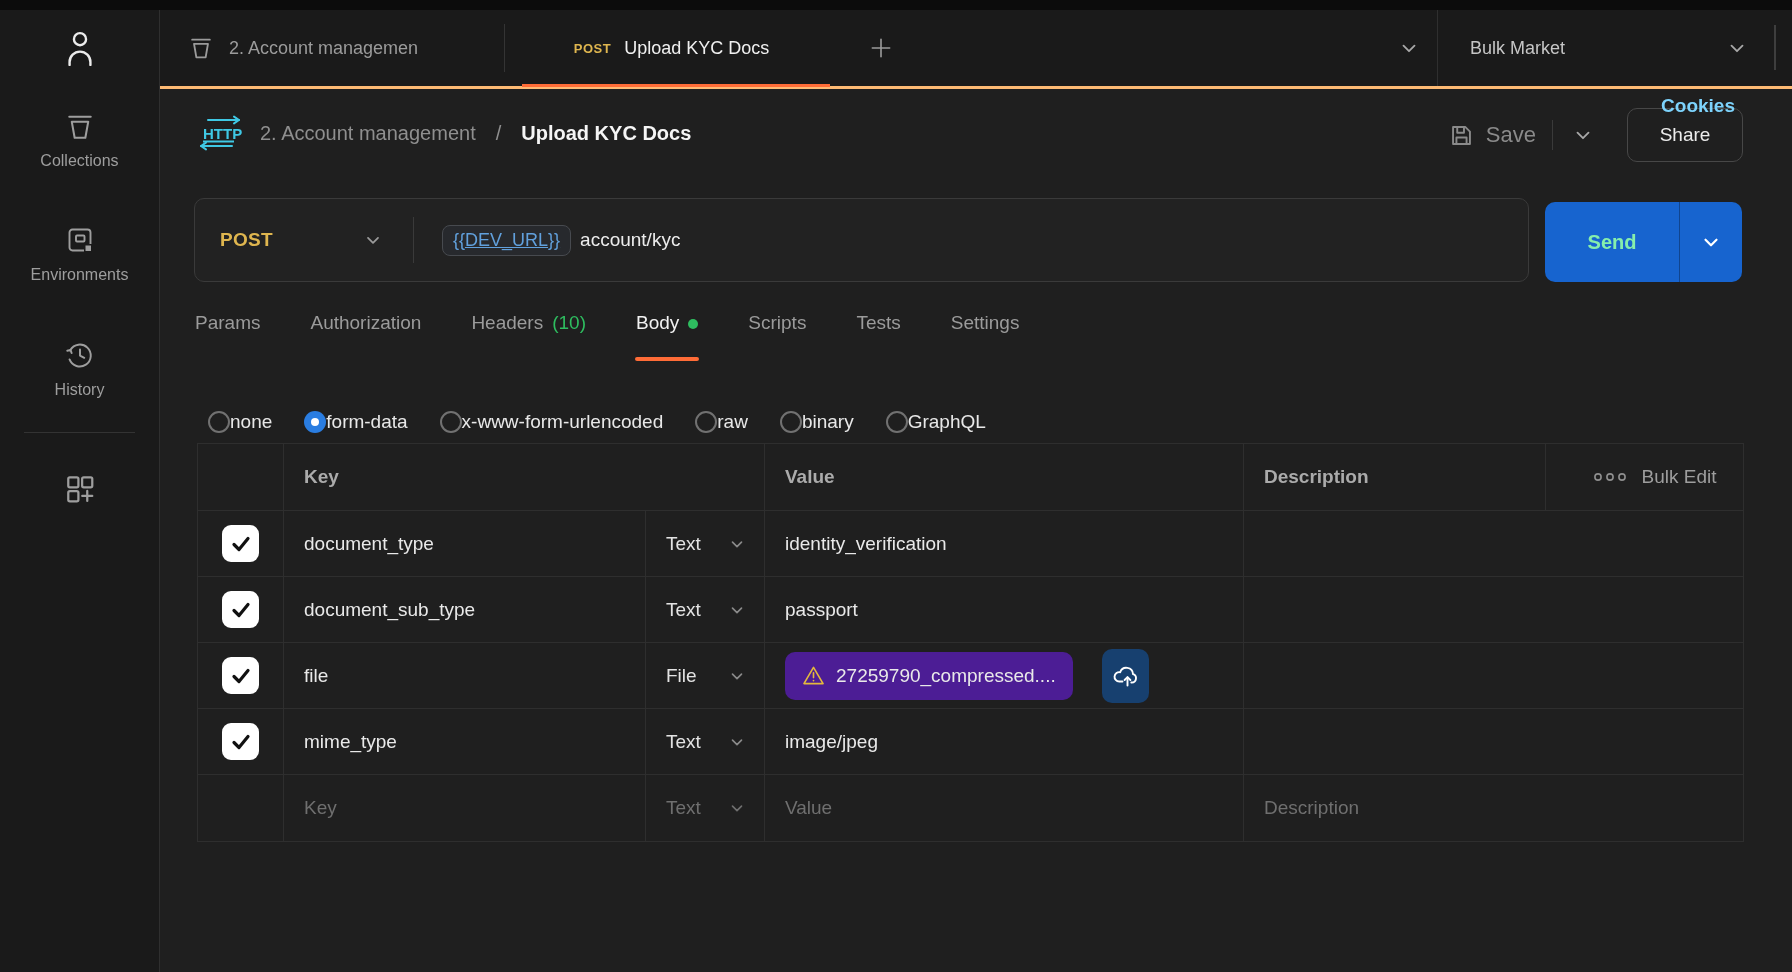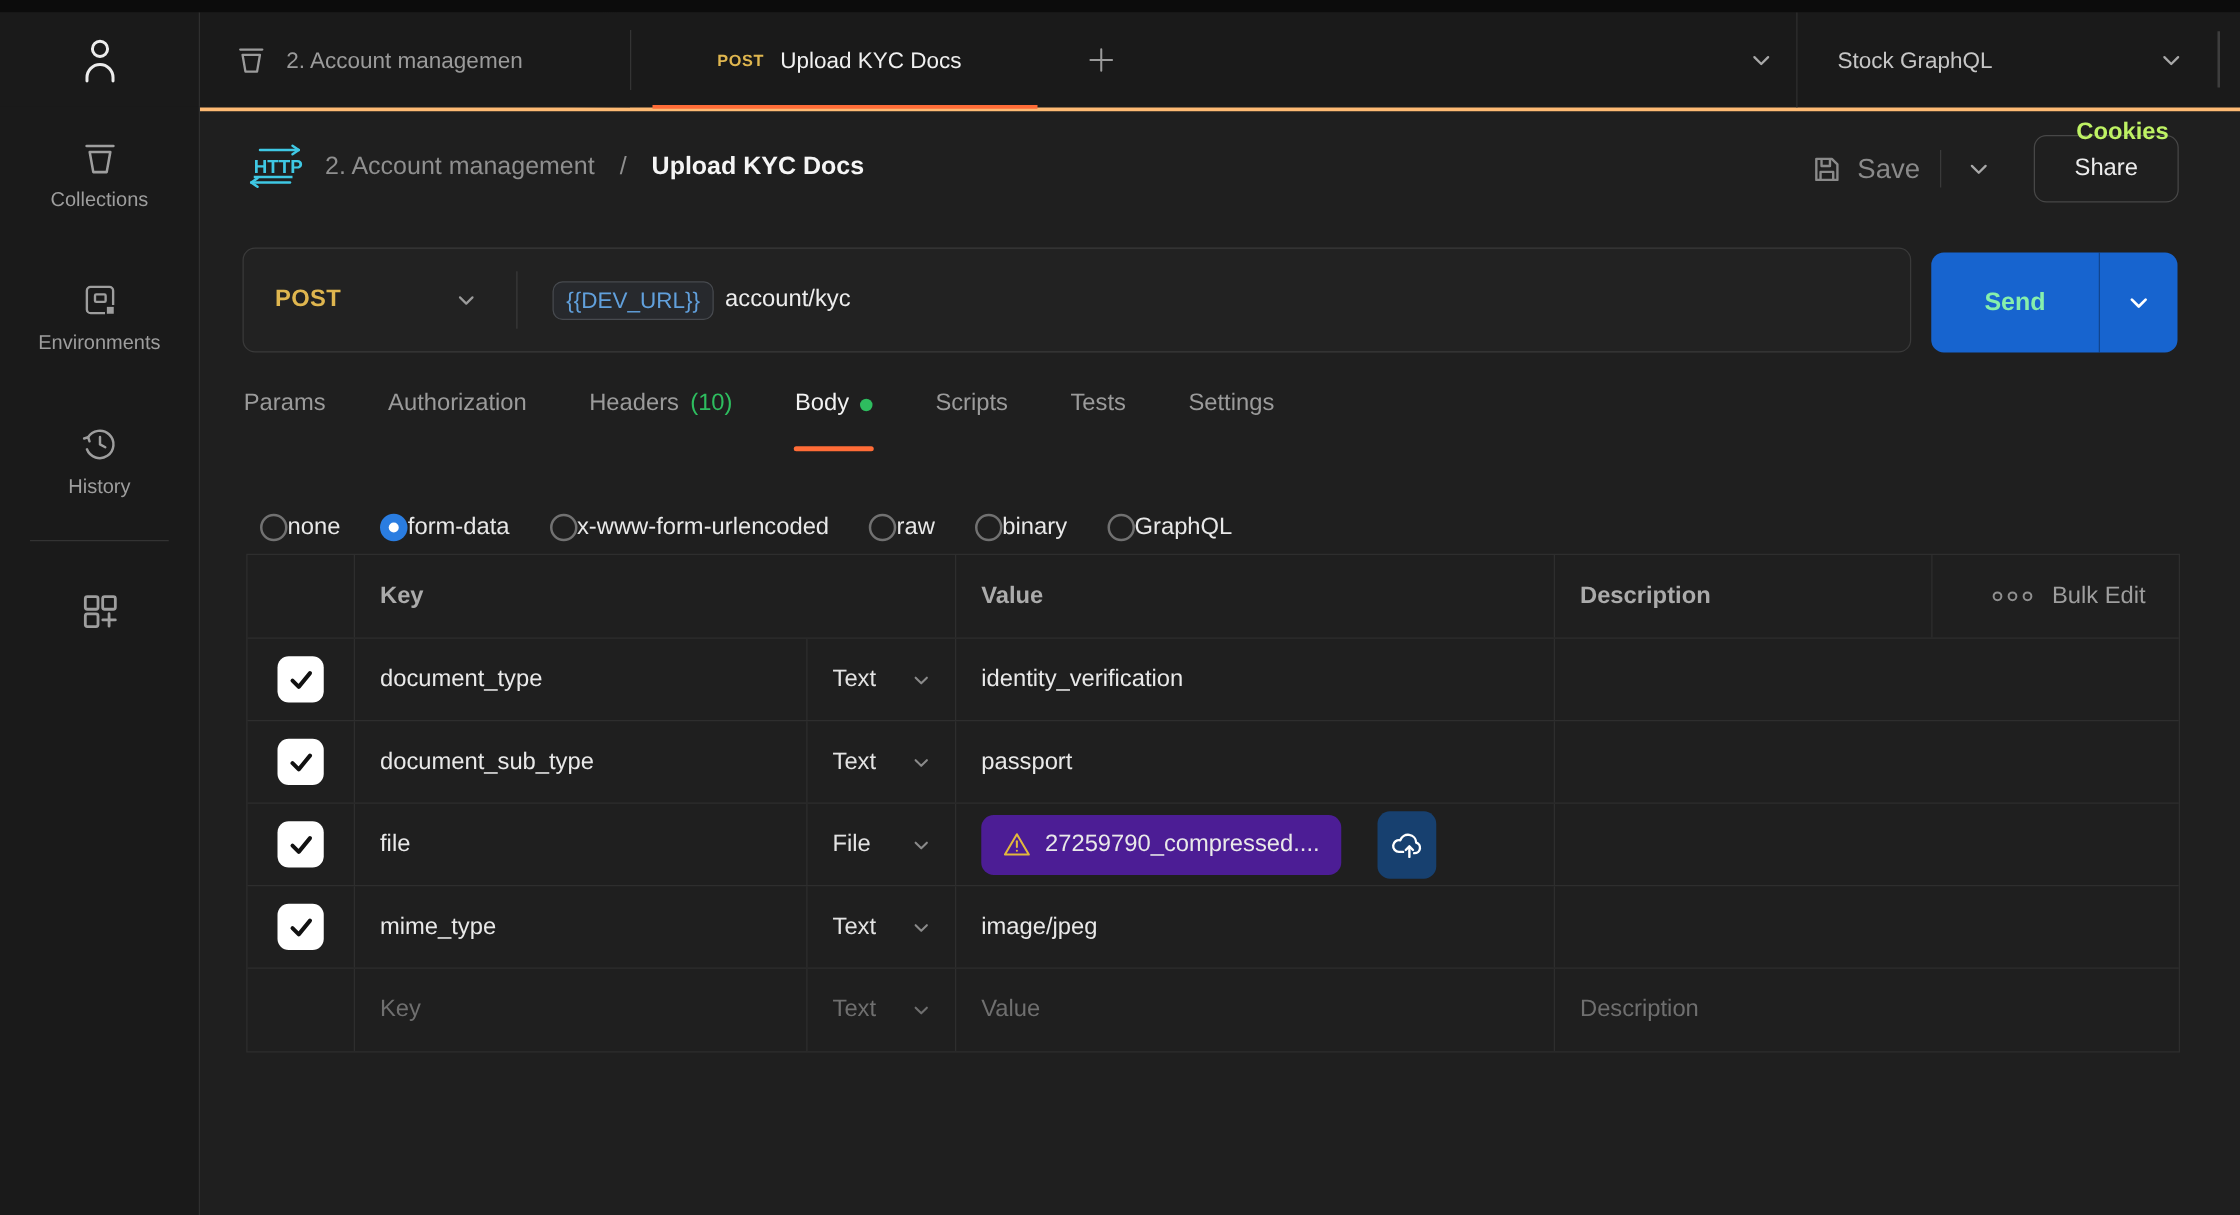--- a/index.html
+++ b/index.html
@@ -70,38 +70,38 @@
   .url-bar { position:absolute; left:34px; top:113px; width:1335px; height:84px;
     background:#222222; border:1px solid #3a3a3a; border-radius:10px;
     display:flex; align-items:center; }
   .method-box { width:218px; flex:0 0 218px; height:100%; display:flex; align-items:center;
     padding-left:25px; position:relative; }
   .method-label { font-size:19px; font-weight:700; color:#dfb64f; letter-spacing:.3px; }
   .method-caret { position:absolute; right:30px; top:0; bottom:0; display:flex; align-items:center; }
   .method-sep { width:1px; height:46px; background:#3a3a3a; }
   .url-content { display:flex; align-items:center; padding-left:28px; gap:9px; font-size:19px; }
   .url-var { color:#61a0dc; background:#27292d; border:1px solid #474a4f; border-radius:8px;
-    padding:4px 10px; font-size:18px; }
+    padding:4px 10px; font-size:18px;text-decoration:underline; }
   .url-path { color:#ededed; }
   .send-btn { position:absolute; right:50px; top:117px; width:197px; height:80px;
     background:#1764cf; border-radius:10px; display:flex; overflow:hidden; color:#86efac; }
   .send-main { flex:1; display:flex; align-items:center; justify-content:center;
     font-size:20px; font-weight:700; border-right:1px solid rgba(0,0,0,.3); }
   .send-caret { width:62px; display:flex; align-items:center; justify-content:center; }
 
   
   .rtabs { position:absolute; left:34px; right:0; top:216px; height:62px;
     display:flex; gap:48px; font-size:19px; color:#9b9b9b; }
   .rtab { position:relative; display:flex; align-items:center; gap:9px; height:44px; padding:0 1px; }
   .rtab.active { color:#f2f2f2; }
   .rtab.active::after { content:""; position:absolute; left:0; right:0; top:56px; height:4px;
     background:#ff6c37; border-radius:2px; }
   .hdr-count { color:#2ebd5f; }
   .body-dot { width:10px; height:10px; border-radius:50%; background:#2ebd5f; margin-top:2px; }
-  .cookies-link { position:absolute; right:57px; top:10px; color:#bef264; font-weight:700; font-size:19px; }
+  .cookies-link { position:absolute; right:57px; top:10px; color:#7dd3fc; font-weight:700; font-size:19px; }
 
   
   .modes { position:absolute; left:48px; top:326px; display:flex; gap:32px; align-items:center;
     font-size:19px; color:#e8e8e8; }
   .mode { display:flex; align-items:center; }
   .radio { width:22px; height:22px; border-radius:50%; border:2px solid #717171; }
   .radio.on { border:none; background:#2a7de1; position:relative; }
   .radio.on::after { content:""; position:absolute; left:7px; top:7px; width:8px; height:8px;
     border-radius:50%; background:#fff; }
 
@@ -177,21 +177,21 @@
       <span>
         <svg width="22" height="22" viewBox="0 0 24 24" fill="none" stroke="#a8a8a8" stroke-width="2" stroke-linecap="round" stroke-linejoin="round">
           <polyline points="6 9.5 12 15.5 18 9.5"></polyline>
         </svg>
       </span>
     </div>
 
     <div class="env-sep"></div>
 
     <div class="env-selector">
-      <span class="env-name">Stock GraphQL</span>
+      <span class="env-name">Bulk Market</span>
       <span>
         <svg width="22" height="22" viewBox="0 0 24 24" fill="none" stroke="#a8a8a8" stroke-width="2" stroke-linecap="round" stroke-linejoin="round">
           <polyline points="6 9.5 12 15.5 18 9.5"></polyline>
         </svg>
       </span>
       <span class="env-edge"></span>
     </div>
   </header>
 
   <aside class="sidebar">

